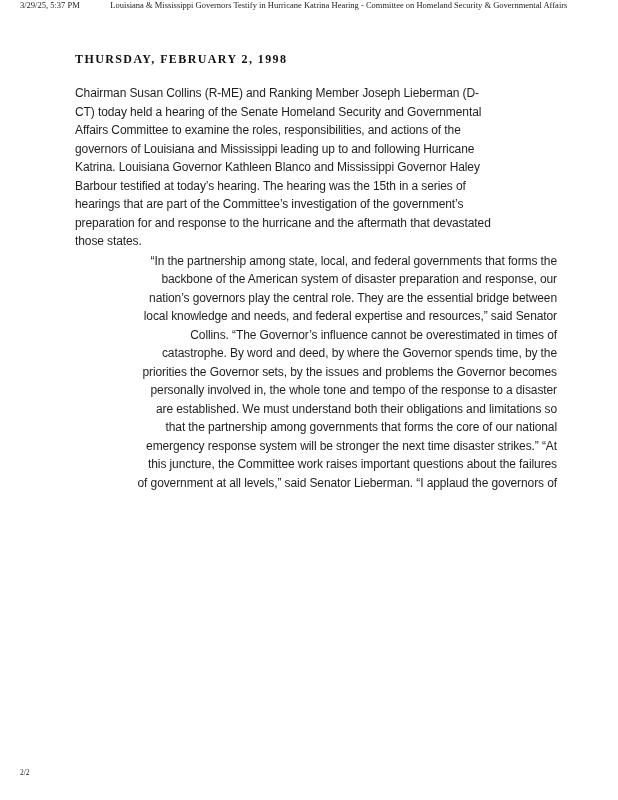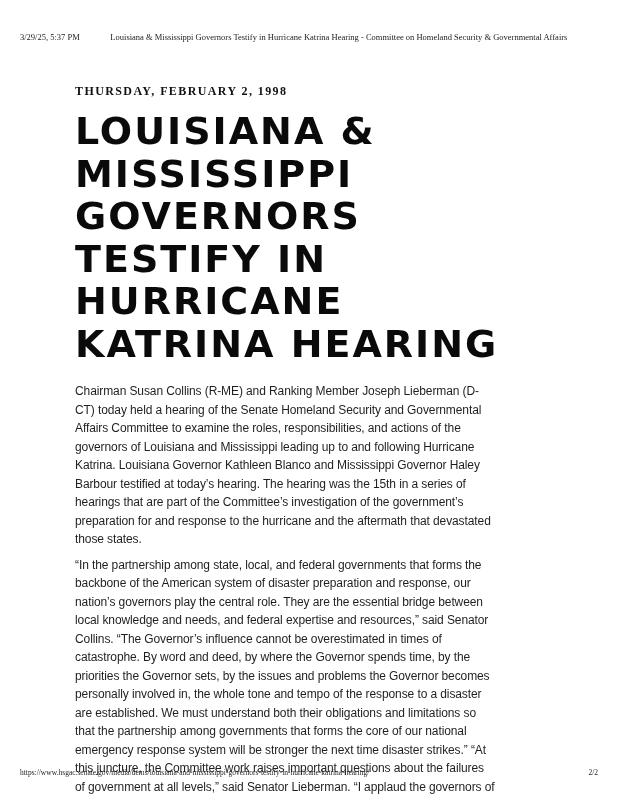--- a/index.html
+++ b/index.html
@@ -8,21 +8,21 @@
     position: relative;
     width: 618px;
     height: 800px;
     background: #ffffff;
     overflow: hidden;
     font-family: "Liberation Sans", sans-serif;
   }
   .print-header {
     display: flex;
     align-items: flex-start;
-    padding: 32px 20px 0 20px;
+    padding: 0 20px 0 20px;
     font-family: "Liberation Serif", serif;
     font-size: 8.5px;
     color: #1c1c1c;
     line-height: 10px;
   }
   .print-header .timestamp { white-space: nowrap; }
   .print-header .doc-title {
     flex: 1;
     text-align: center;
     padding: 0 8px;
@@ -50,21 +50,21 @@
     white-space: pre-line;
   }
   .paragraph {
     font-size: 12px;
     line-height: 18.5px;
     letter-spacing: -0.1px;
     color: #1f1f1f;
     white-space: pre;
   }
   .paragraph.first { margin-top: 17px; }
-  .paragraph.second { margin-top: 7px; }
+  .paragraph.second { margin-top: 1px; text-align: right; }
   .print-footer {
     position: absolute;
     left: 0;
     right: 0;
     top: 768px;
     display: flex;
     justify-content: space-between;
     align-items: flex-start;
     padding: 0 20px;
     font-family: "Liberation Serif", serif;
@@ -79,26 +79,20 @@
 <div class="page">
 
   <div class="print-header">
     <span class="timestamp">3/29/25, 5:37 PM</span>
     <span class="doc-title">Louisiana &amp; Mississippi Governors Testify in Hurricane Katrina Hearing - Committee on Homeland Security &amp; Governmental Affairs</span>
   </div>
 
   <div class="article">
     <div class="date-line">THURSDAY, FEBRUARY 2, 1998</div>
 
-    <h1 class="headline">LOUISIANA &amp;
-MISSISSIPPI
-GOVERNORS
-TESTIFY IN
-HURRICANE
-KATRINA HEARING</h1>
 
     <div class="paragraph first">Chairman Susan Collins (R-ME) and Ranking Member Joseph Lieberman (D-
 CT) today held a hearing of the Senate Homeland Security and Governmental
 Affairs Committee to examine the roles, responsibilities, and actions of the
 governors of Louisiana and Mississippi leading up to and following Hurricane
 Katrina. Louisiana Governor Kathleen Blanco and Mississippi Governor Haley
 Barbour testified at today’s hearing. The hearing was the 15th in a series of
 hearings that are part of the Committee’s investigation of the government’s
 preparation for and response to the hurricane and the aftermath that devastated
 those states.</div>
@@ -112,17 +106,16 @@
 priorities the Governor sets, by the issues and problems the Governor becomes
 personally involved in, the whole tone and tempo of the response to a disaster
 are established. We must understand both their obligations and limitations so
 that the partnership among governments that forms the core of our national
 emergency response system will be stronger the next time disaster strikes.” “At
 this juncture, the Committee work raises important questions about the failures
 of government at all levels,” said Senator Lieberman. “I applaud the governors of</div>
   </div>
 
   <div class="print-footer">
-    <span class="footer-url">https://www.hsgac.senate.gov/media/dems/louisiana-and-mississippi-governors-testify-in-hurricane-katrina-hearing/</span>
     <span class="page-number">2/2</span>
   </div>
 
 </div>
 
 </body></html>

